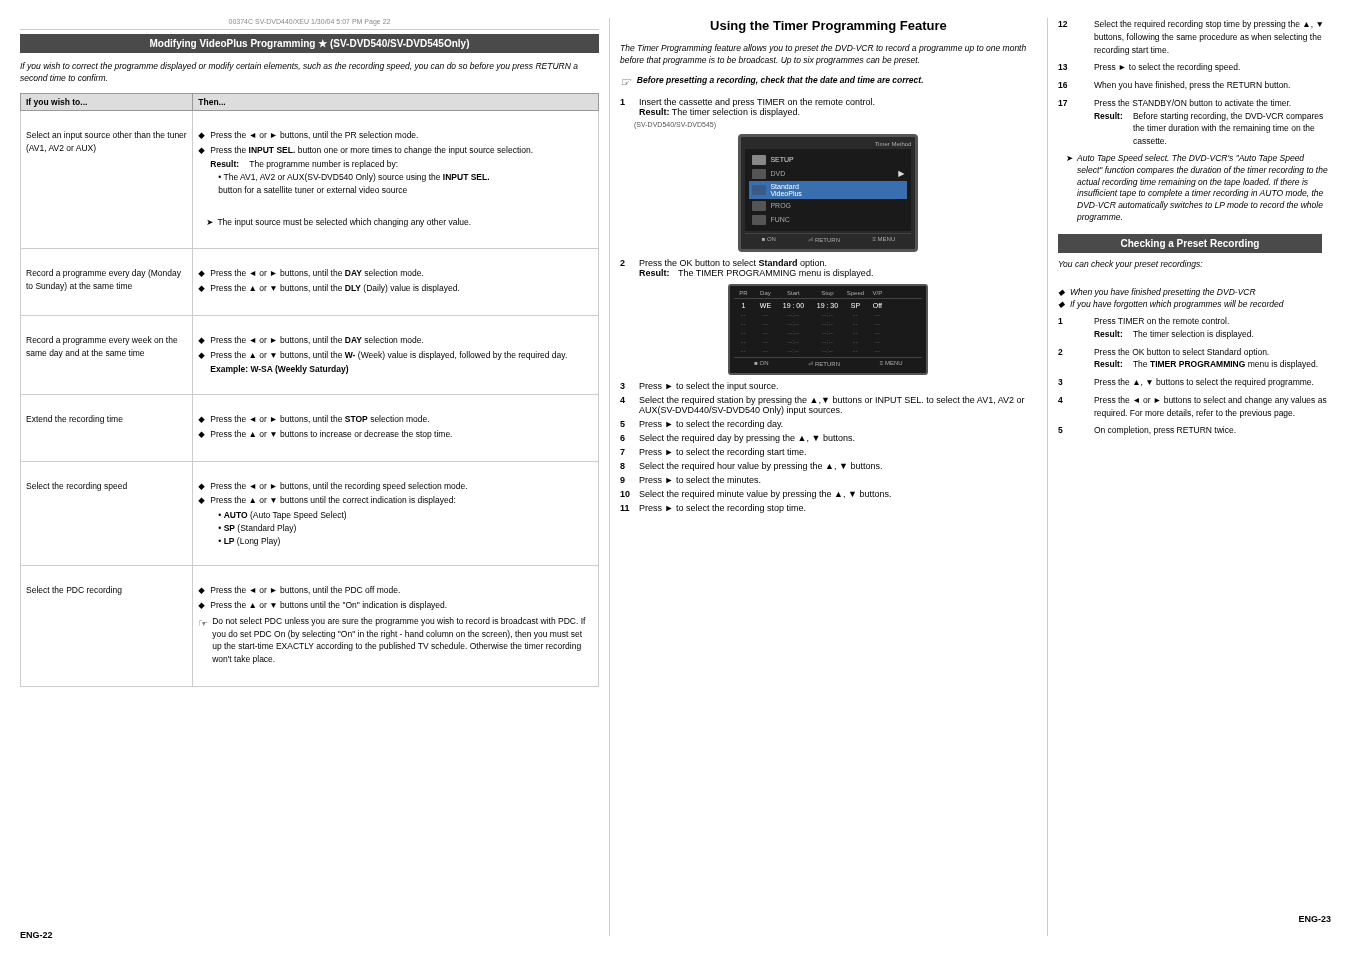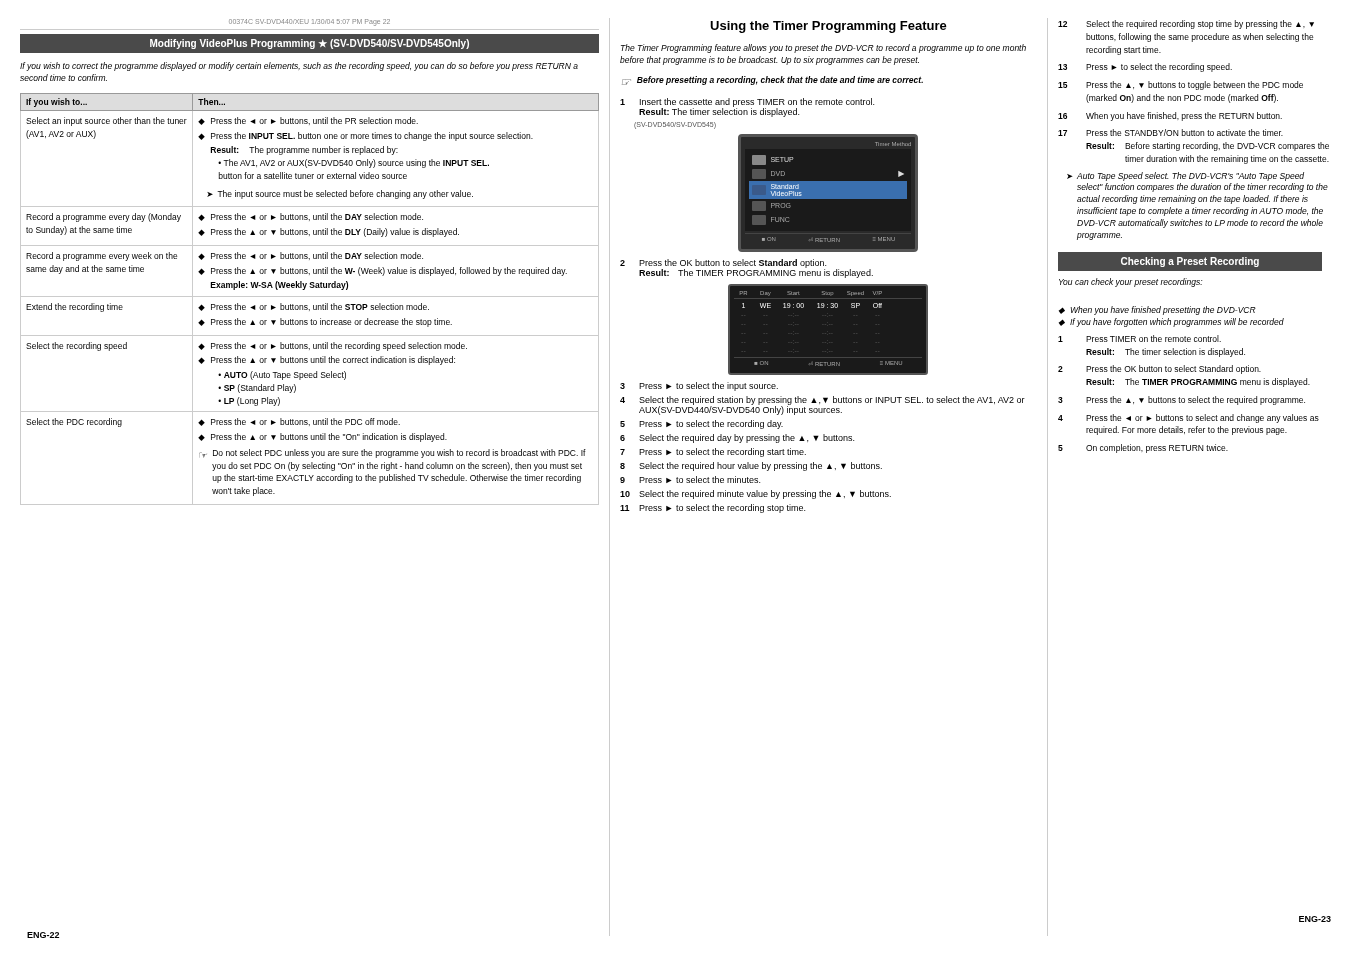--- a/index.html
+++ b/index.html
@@ -67,21 +67,21 @@
     .mod-table th {
       background: #ddd;
       border: 1px solid #999;
       padding: 3px 5px;
       text-align: left;
       font-weight: bold;
       margin-top: 13px;
     }
     .mod-table td {
       border: 1px solid #ccc;
-      padding: 4px 5px;
+      padding: 18px 5px;
       vertical-align: top;
       line-height: 1.5;
     }
     .mod-table td.if-col {
       width: 155px;
     }
     .mod-table td.then-col {
       width: 365px;
     }
     .bullet-item {
@@ -232,21 +232,21 @@
       border-bottom: 1px solid #ccc;
       padding-bottom: 4px;
     }
 
     .right-numbers {
       font-size: 8.5px;
       line-height: 1.5;
     }
     .rnum-item {
       display: flex;
-      gap: 12px;
+      gap: 20px;
       margin-bottom: 5px;
     }
     .rnum-label { min-width: 16px; font-weight: bold; }
     .rnum-content { flex: 1; }
   </style>
 </head>
 <body>
 
 <div class="page" style="position:relative;">
 
@@ -280,24 +280,24 @@
               </div>
             <div class="bullet-item">
                 <span class="bullet">◆</span>
                 <span>Press the <span class="bold-label">INPUT SEL.</span> button one or more times to change the input source selection.</span>
               </div>
             <div class="result-line indent-1">
                 <span class="result-label">Result:</span>
                 <span>The programme number is replaced by:</span>
               </div>
             <div class="indent-2">• The AV1, AV2 or AUX(SV-DVD540 Only) source using the <span class="bold-label">INPUT SEL.</span></div>
-            <div class="indent-2" style="margin-bottom:5px;">button for a satellite tuner or external video source</div>
+            <div class="indent-2" style="margin-bottom:19px;">button for a satellite tuner or external video source</div>
             <div class="arrow-item">
                 <span>➤</span>
-                <span>The input source must be selected before changing any other value.</span>
+                <span>The input source must be selected which changing any other value.</span>
               </div>
           </td>
         </tr>
 
         <tr>
           <td class="if-col">Record a programme every day (Monday to Sunday) at the same time</td>
           <td class="then-col">
             <div class="bullet-item">
                 <span class="bullet">◆</span>
                 <span>Press the ◄ or ► buttons, until the <span class="bold-label">DAY</span> selection mode.</span>
@@ -368,21 +368,21 @@
               </div>
             <div class="bullet-item" style="margin-top:3px;">
               <span style="font-size:11px;">☞</span>
               <span>Do not select PDC unless you are sure the programme you wish to record is broadcast with PDC. If you do set PDC On (by selecting "On" in the right - hand column on the screen), then you must set up the start-time EXACTLY according to the published TV schedule. Otherwise the timer recording won't take place.</span>
             </div>
           </td>
         </tr>
       </tbody>
     </table>
 
-    <div style="position:absolute; bottom:14px; left:27px;">
+    <div style="position:absolute; bottom:14px; left:20px;">
       <span style="font-weight:bold; font-size:9px;">ENG-22</span>
     </div>
   </div>
 
   <div class="right-col">
 
     <div class="right-main">
 
       <div class="right-section-title">
         <span>Using the Timer Programming Feature</span>
@@ -558,24 +558,20 @@
           <span class="rnum-label">12</span>
           <span class="rnum-content">Select the required recording stop time by pressing the ▲, ▼ buttons, following the same procedure as when selecting the recording start time.</span>
         </div>
 
         <div class="rnum-item">
           <span class="rnum-label">13</span>
           <span class="rnum-content">Press ► to select the recording speed.</span>
         </div>
 
 
-        <div class="rnum-item">
-          <span class="rnum-label">15</span>
-          <span class="rnum-content">Press the ▲, ▼ buttons to toggle between the PDC mode (marked <span class="bold-label">On</span>) and the non PDC mode (marked <span class="bold-label">Off</span>).</span>
-        </div>
 
         <div class="rnum-item">
           <span class="rnum-label">16</span>
           <span class="rnum-content">When you have finished, press the RETURN button.</span>
         </div>
 
         <div class="rnum-item">
           <span class="rnum-label">17</span>
           <div style="flex:1;">
             <div>Press the STANDBY/ON button to activate the timer.</div>

